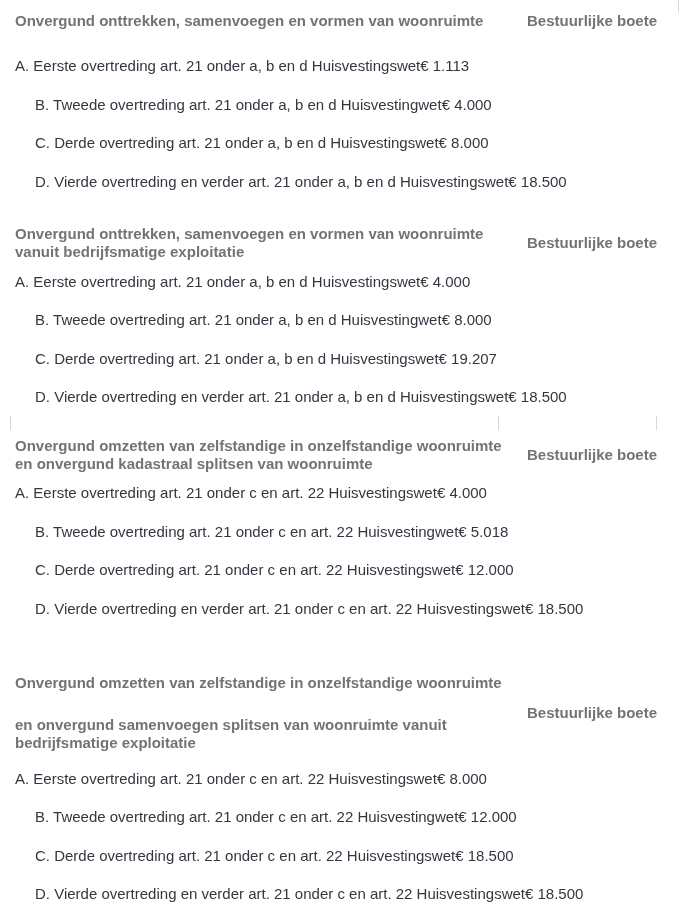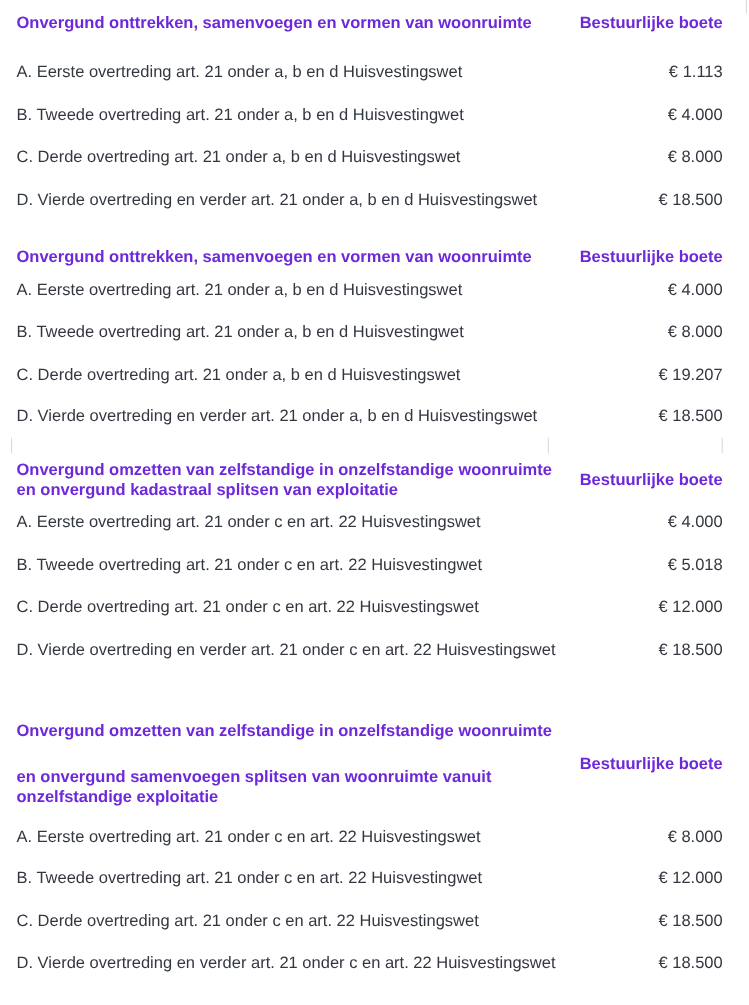--- a/index.html
+++ b/index.html
@@ -27,32 +27,31 @@
     height: 12px;
     background: #d9d9d9;
   }
   .thead {
     display: flex;
     justify-content: space-between;
     align-items: center;
   }
   .title, .boete {
     font-weight: bold;
-    color: #6d28d9;
+    color: #737373;
     line-height: 18px;
     white-space: nowrap;
   }
   .boete { text-align: center; }
   .trow {
     display: flex;
-    justify-content: space-between;
     line-height: 17px;
   }
   .label, .amount { white-space: nowrap; }
-  .trow + .trow { margin-top: 21.5px; }
+  .trow + .trow { margin-top: 21.5px; margin-left: 20px; }
 
   #sec1 .thead + .trow { margin-top: 27px; }
 
   #sec2 .thead { margin-top: 35px; }
   #sec2 .thead + .trow { margin-top: 12px; }
 
   .spacer-row {
     position: relative;
     margin-top: 11px;
     margin-left: -5px;
@@ -105,20 +104,21 @@
     <div class="trow">
       <div class="label">D. Vierde overtreding en verder art. 21 onder a, b en d Huisvestingswet</div>
       <div class="amount">€ 18.500</div>
     </div>
   </section>
 
   <section id="sec2">
     <div class="thead">
       <div class="title">
         <div>Onvergund onttrekken, samenvoegen en vormen van woonruimte</div>
+        <div>vanuit bedrijfsmatige exploitatie</div>
       </div>
       <div class="boete">Bestuurlijke boete</div>
     </div>
     <div class="trow">
       <div class="label">A. Eerste overtreding art. 21 onder a, b en d Huisvestingswet</div>
       <div class="amount">€ 4.000</div>
     </div>
     <div class="trow">
       <div class="label">B. Tweede overtreding art. 21 onder a, b en d Huisvestingwet</div>
       <div class="amount">€ 8.000</div>
@@ -134,21 +134,21 @@
   </section>
 
   <div class="spacer-row">
     <div class="mid"></div>
   </div>
 
   <section id="sec3">
     <div class="thead">
       <div class="title">
         <div>Onvergund omzetten van zelfstandige in onzelfstandige woonruimte</div>
-        <div>en onvergund kadastraal splitsen van exploitatie</div>
+        <div>en onvergund kadastraal splitsen van woonruimte</div>
       </div>
       <div class="boete">Bestuurlijke boete</div>
     </div>
     <div class="trow">
       <div class="label">A. Eerste overtreding art. 21 onder c en art. 22 Huisvestingswet</div>
       <div class="amount">€ 4.000</div>
     </div>
     <div class="trow">
       <div class="label">B. Tweede overtreding art. 21 onder c en art. 22 Huisvestingwet</div>
       <div class="amount">€ 5.018</div>
@@ -162,21 +162,21 @@
       <div class="amount">€ 18.500</div>
     </div>
   </section>
 
   <section id="sec4">
     <div class="thead">
       <div class="title">
         <div class="para1">Onvergund omzetten van zelfstandige in onzelfstandige woonruimte</div>
         <div class="para2">
           <div>en onvergund samenvoegen splitsen van woonruimte vanuit</div>
-          <div>onzelfstandige exploitatie</div>
+          <div>bedrijfsmatige exploitatie</div>
         </div>
       </div>
       <div class="boete">Bestuurlijke boete</div>
     </div>
     <div class="trow">
       <div class="label">A. Eerste overtreding art. 21 onder c en art. 22 Huisvestingswet</div>
       <div class="amount">€ 8.000</div>
     </div>
     <div class="trow">
       <div class="label">B. Tweede overtreding art. 21 onder c en art. 22 Huisvestingwet</div>

